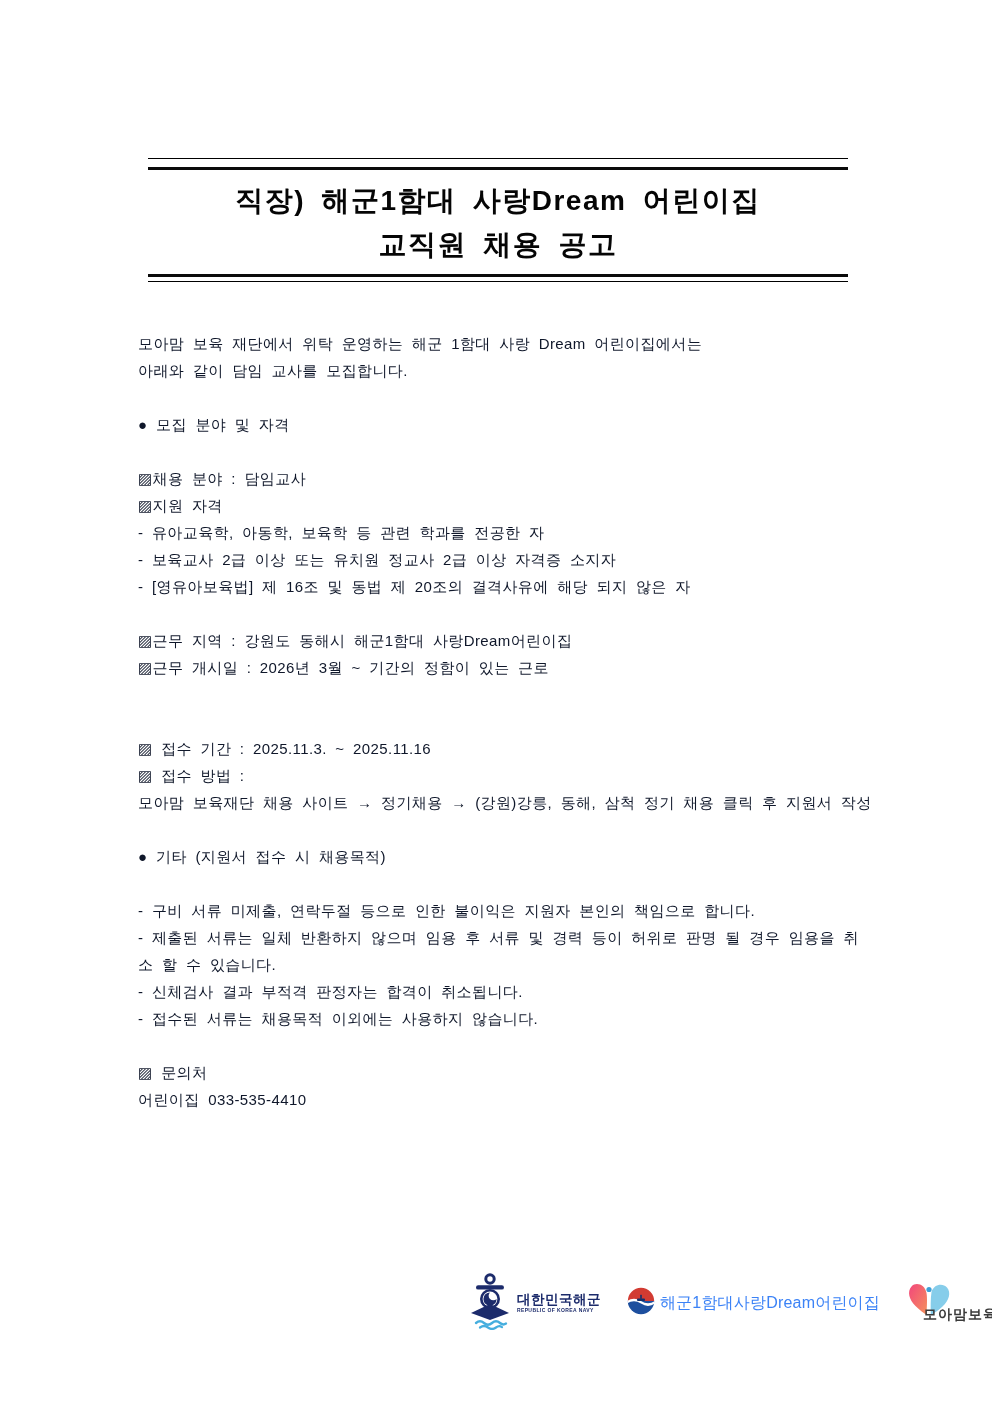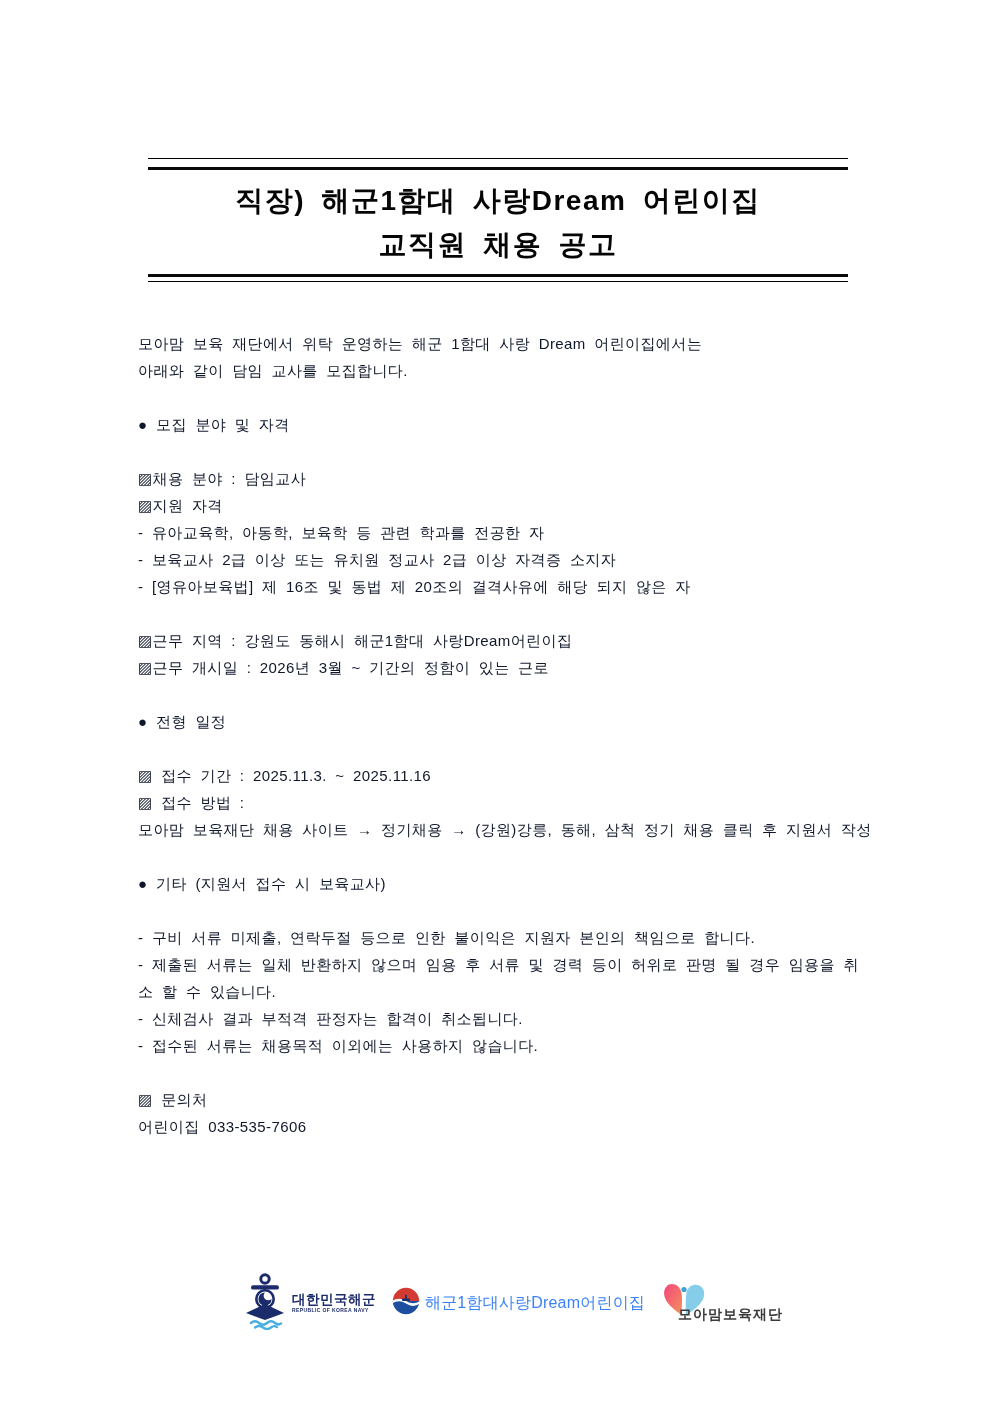--- a/index.html
+++ b/index.html
@@ -55,23 +55,23 @@
     color: #0f172a;
   }
 
   
   .footer {
     position: absolute;
     top: 1272px;
     left: 0;
     width: 100%;
     display: flex;
-    justify-content: center;
+    justify-content: flex-end;
     align-items: center;
-    gap: 16px;
+    gap: 26px;
   }
   .logo-group { display: flex; align-items: center; }
 
   .navy-group { gap: 7px; }
   .navy-text { display: flex; flex-direction: column; justify-content: center; }
   .navy-name {
     font-size: 13.5px; font-weight: 700; color: #1c2b6b;
     letter-spacing: 0.5px; line-height: 15px; white-space: nowrap;
   }
   .navy-sub {
@@ -115,36 +115,35 @@
       <div class="line"></div>
       <div class="line">▨채용 분야 : 담임교사</div>
       <div class="line">▨지원 자격</div>
       <div class="line">- 유아교육학, 아동학, 보육학 등 관련 학과를 전공한 자</div>
       <div class="line">- 보육교사 2급 이상 또는 유치원 정교사 2급 이상 자격증 소지자</div>
       <div class="line">- [영유아보육법] 제 16조 및 동법 제 20조의 결격사유에 해당 되지 않은 자</div>
       <div class="line"></div>
       <div class="line">▨근무 지역 : 강원도 동해시 해군1함대 사랑Dream어린이집</div>
       <div class="line">▨근무 개시일 : 2026년 3월 ~ 기간의 정함이 있는 근로</div>
       <div class="line"></div>
-      <div class="line">● 전형 일정</div>
       <div class="line"></div>
       <div class="line">▨ 접수 기간 : 2025.11.3. ~ 2025.11.16</div>
       <div class="line">▨ 접수 방법 :</div>
       <div class="line">모아맘 보육재단 채용 사이트 → 정기채용 → (강원)강릉, 동해, 삼척 정기 채용 클릭 후 지원서 작성</div>
       <div class="line"></div>
-      <div class="line">● 기타 (지원서 접수 시 보육교사)</div>
+      <div class="line">● 기타 (지원서 접수 시 채용목적)</div>
       <div class="line"></div>
       <div class="line">- 구비 서류 미제출, 연락두절 등으로 인한 불이익은 지원자 본인의 책임으로 합니다.</div>
       <div class="line">- 제출된 서류는 일체 반환하지 않으며 임용 후 서류 및 경력 등이 허위로 판명 될 경우 임용을 취</div>
       <div class="line">소 할 수 있습니다.</div>
       <div class="line">- 신체검사 결과 부적격 판정자는 합격이 취소됩니다.</div>
       <div class="line">- 접수된 서류는 채용목적 이외에는 사용하지 않습니다.</div>
       <div class="line"></div>
       <div class="line">▨ 문의처</div>
-      <div class="line">어린이집 033-535-7606</div>
+      <div class="line">어린이집 033-535-4410</div>
     </div>
 
   <div class="footer">
 
     <div class="logo-group navy-group">
       <span>
         <svg width="40" height="58" viewBox="0 0 40 58" xmlns="http://www.w3.org/2000/svg">
 
           <circle cx="20" cy="7" r="4.2" fill="none" stroke="#1c2b6b" stroke-width="3"></circle>
 

